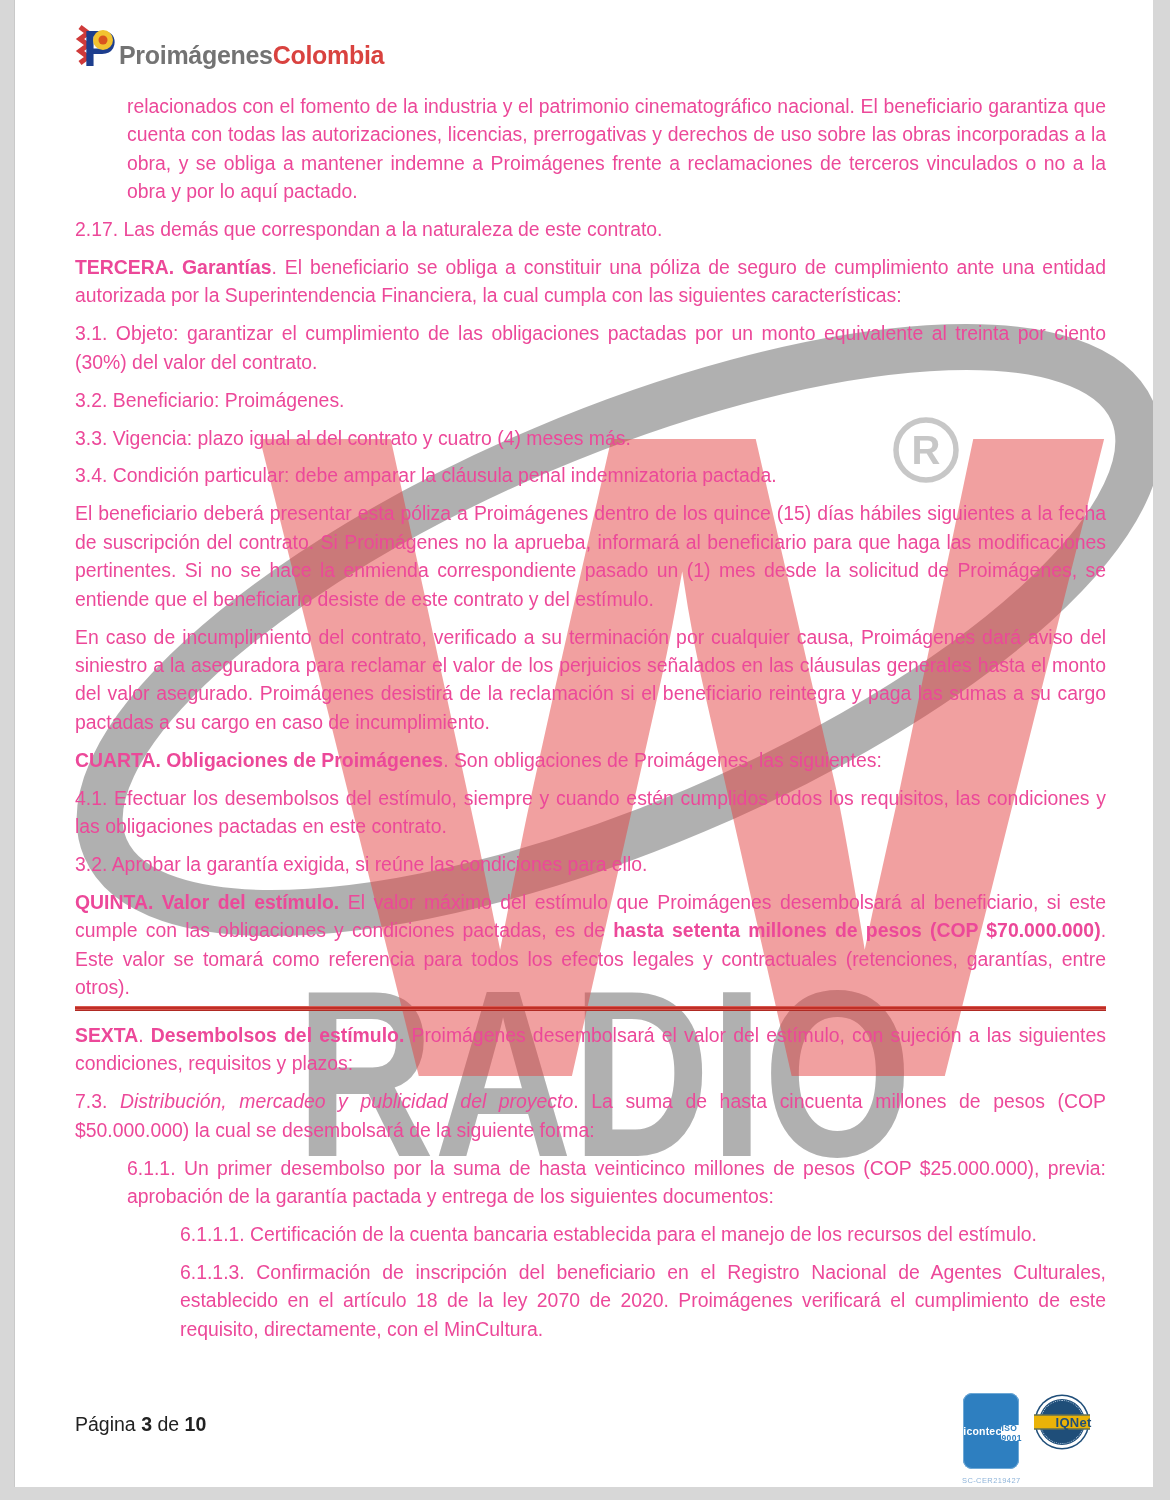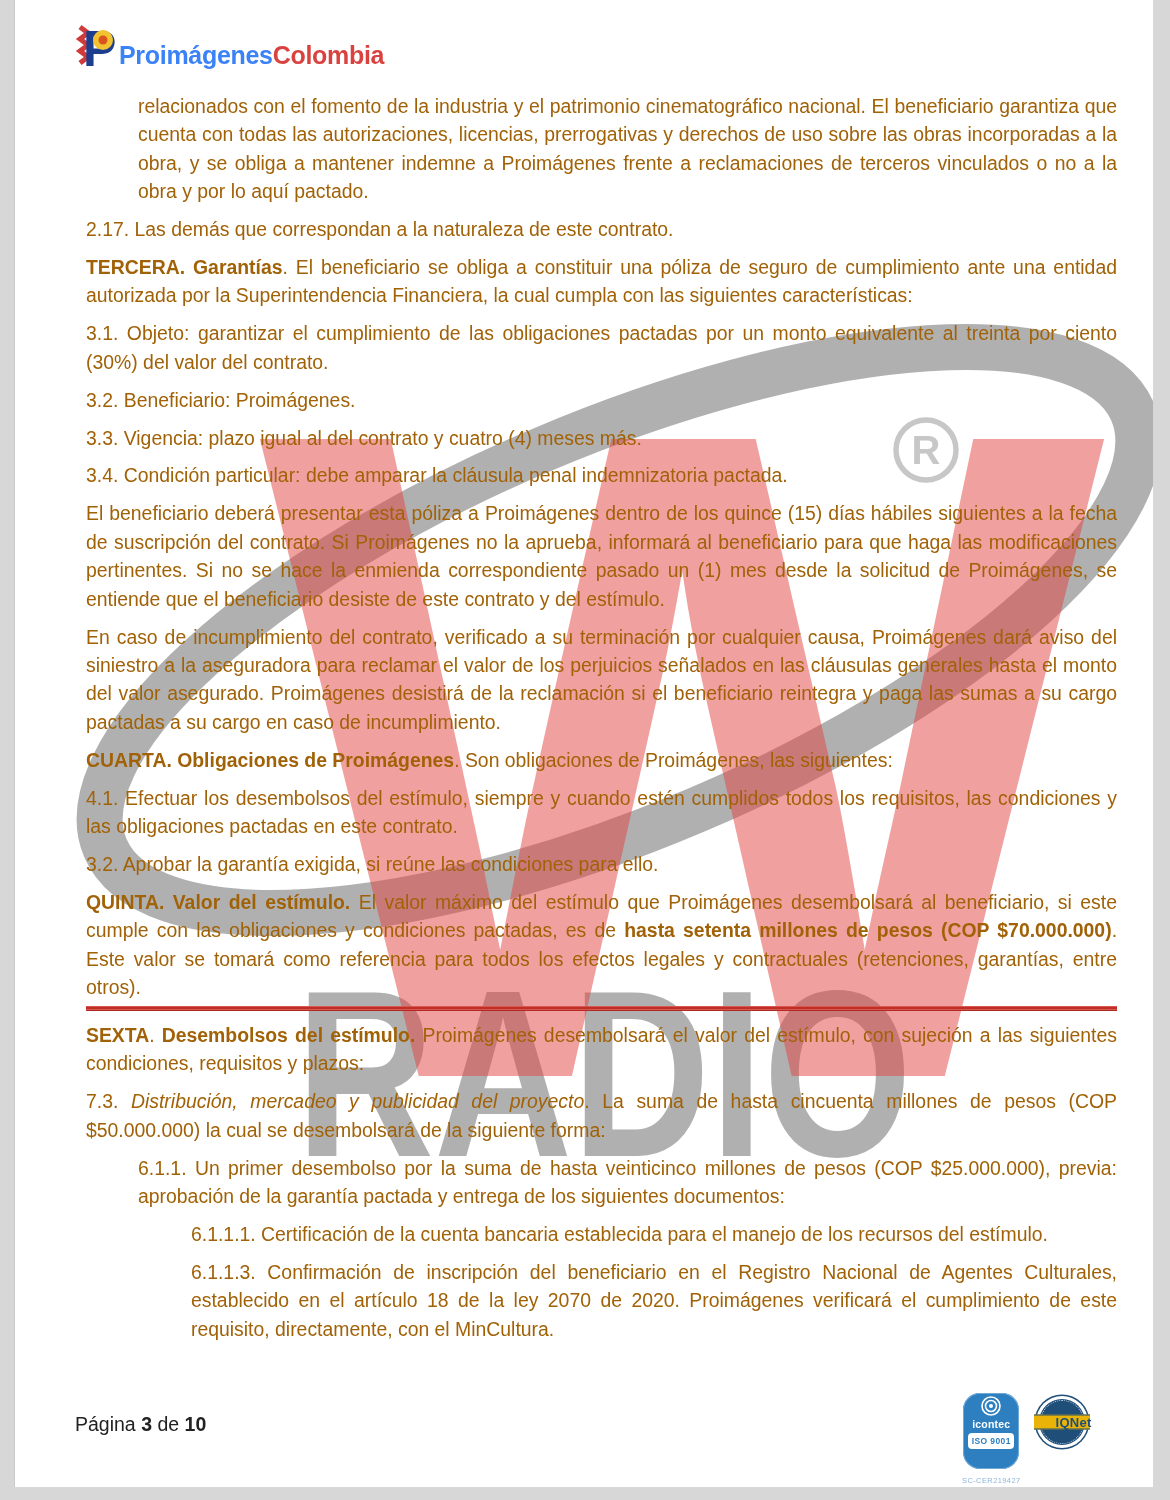--- a/index.html
+++ b/index.html
@@ -15,46 +15,46 @@
     background:#ffffff;
     box-shadow:1px 0 0 #c9c9c9 inset;
   }
   .watermark{
     position:absolute;left:0;top:0;z-index:0;pointer-events:none;
   }
   .content{position:relative;z-index:1;}
   
   .logo{position:absolute;left:61px;top:18px;display:flex;align-items:flex-end;gap:2px;}
   .logo-text{font-size:25px;font-weight:bold;letter-spacing:-0.3px;line-height:1;padding-bottom:4px;}
-  .logo-blue{color:#3b82f6;}
+  .logo-blue{color:#737373;}
   .logo-red{color:#d9423f;text-align:right;}
   
   .doc{
-    position:absolute;left:72px;top:92px;width:1031px;
-    font-size:19.4px;line-height:28.4px;color:#a16207;
+    position:absolute;left:61px;top:92px;width:1031px;
+    font-size:19.4px;line-height:28.4px;color:#ec4899;
     text-align:justify;
   }
   .para{margin-top:9.5px;}
   .para:first-child{margin-top:0;}
   .ind1{padding-left:52px;}
   .ind2{padding-left:105px;}
   .b{font-weight:bold;}
   .i{font-style:italic;}
   .red-rule{
     height:5px;margin:5px 0 7px 0;
     background:linear-gradient(to bottom,#d8574e 0 1px,#bf2f27 1px 3px,#d8574e 3px 4px,#b02a23 4px 5px);
   }
   
   .pagenum{position:absolute;left:61px;top:1413px;font-size:19.5px;color:#222;z-index:1;}
   .pagenum .b{font-weight:bold;}
   .badges{position:absolute;left:948px;top:1393px;display:flex;gap:15px;align-items:flex-start;z-index:1;}
   .icontec-col{display:flex;flex-direction:column;align-items:center;}
   .icontec{
-    width:56px;height:76px;background:#2e7fc0;border-radius:17px;
-    display:flex;flex-direction:column;align-items:center;justify-content:flex-start;
+    width:56px;height:76px;background:#2e7fc0;border-radius:9px;
+    display:flex;flex-direction:row;align-items:center;justify-content:flex-start;
     box-shadow:0 0 0 1px #6fa9d6 inset;
   }
   .icontec-name{color:#fff;font-size:10.5px;font-weight:bold;line-height:11px;letter-spacing:0.2px;}
   .iso-box{
     width:46px;height:16px;background:#ffffff;border-radius:4px;margin-top:3px;
     display:flex;align-items:center;justify-content:center;
     color:#2e7fc0;font-size:8.5px;font-weight:bold;letter-spacing:0.4px;
   }
   .cert-code{margin-top:7px;font-size:7.5px;color:#8fb4d9;letter-spacing:0.4px;}
   .iqnet{

